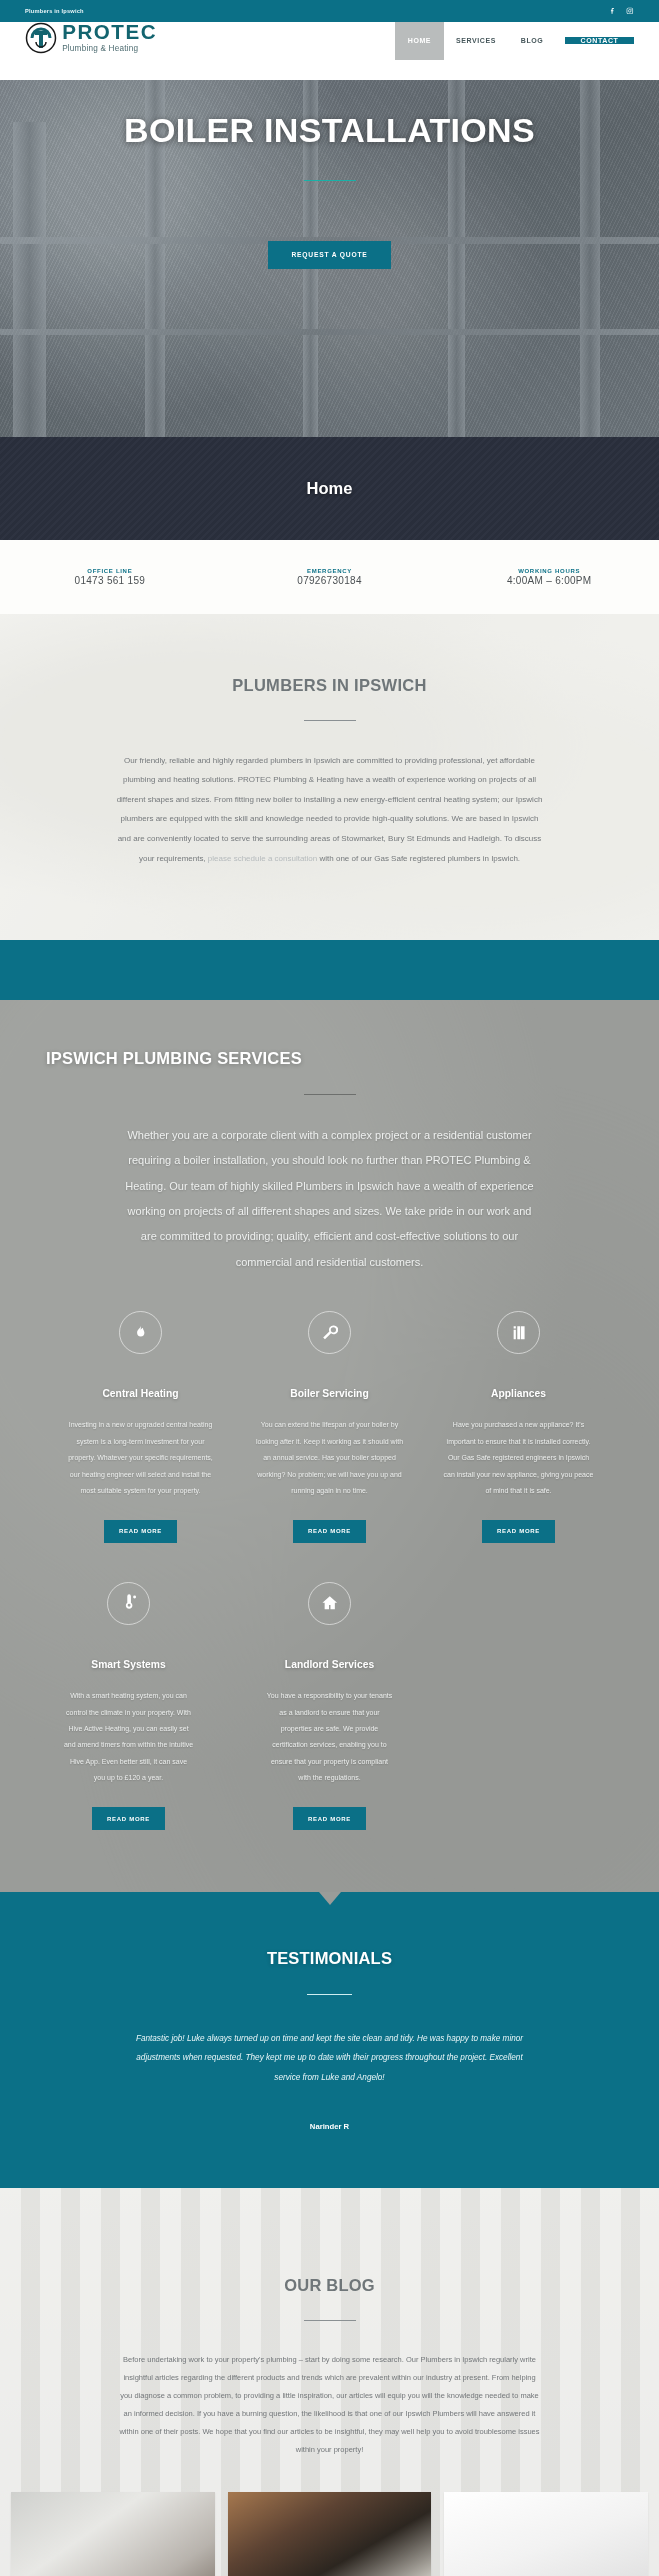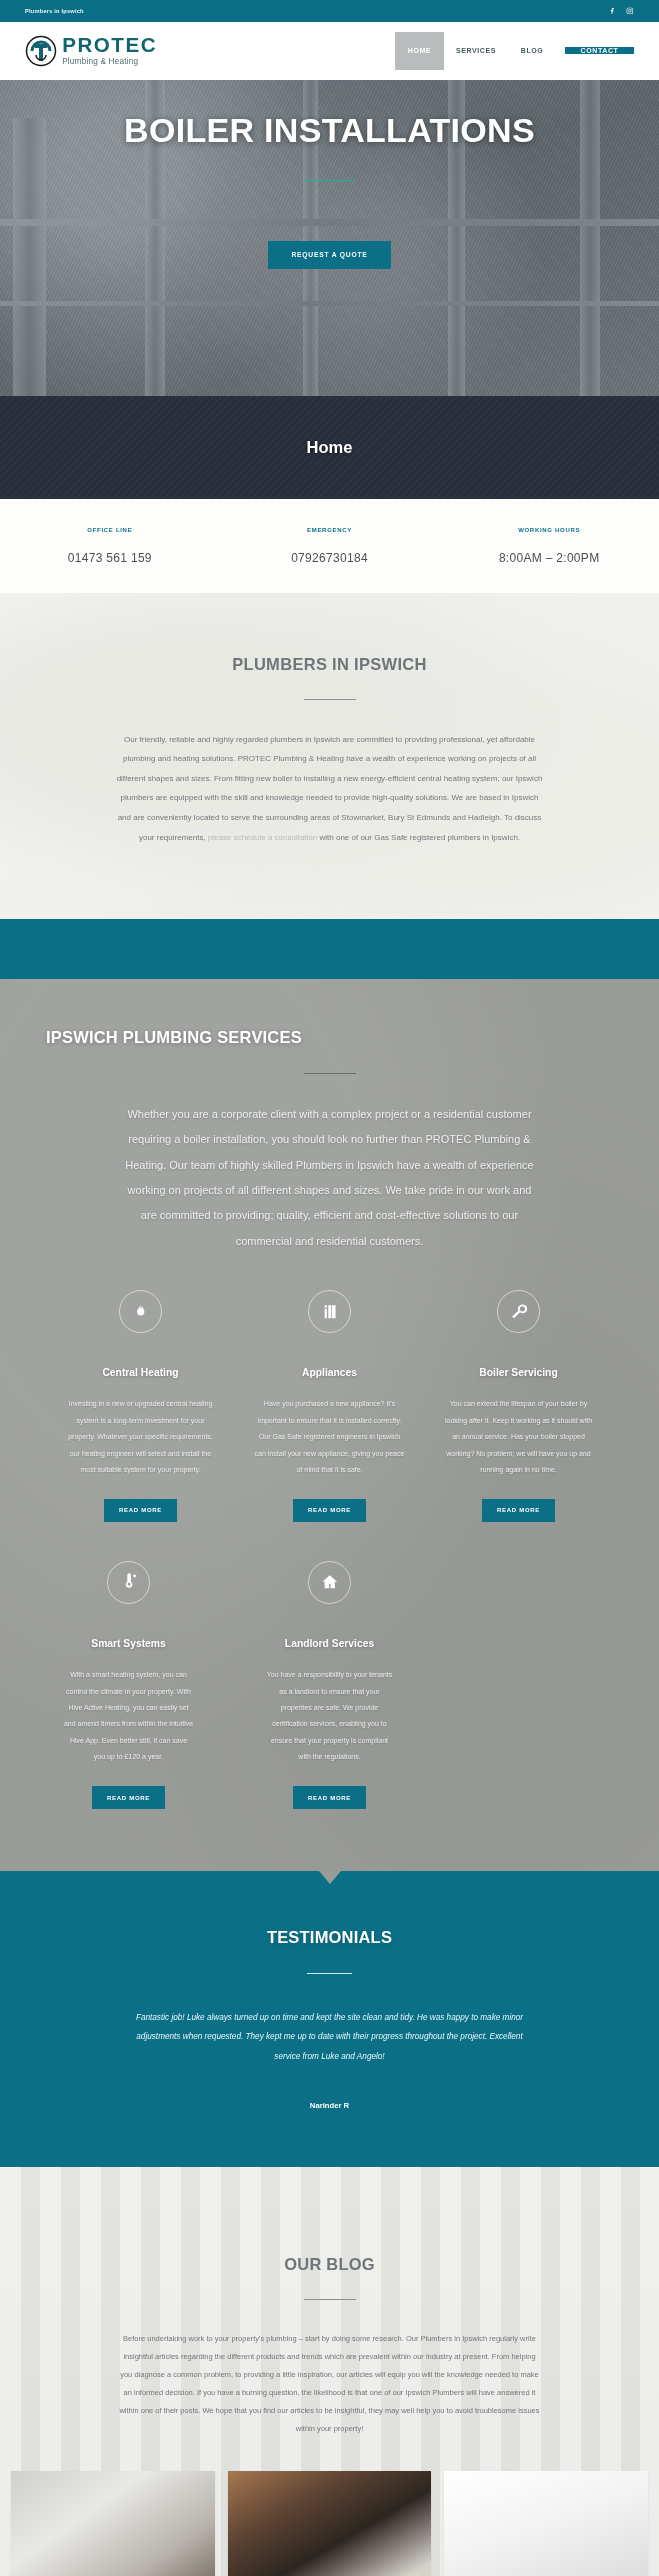--- a/index.html
+++ b/index.html
@@ -30,21 +30,21 @@
   }
   .topbar .socials { margin-left: auto; display: flex; gap: 9.3px; align-items: center; }
   .topbar .socials span { color: #fff; display: inline-flex; }
   .topbar .socials svg { width: 7.7px; height: 7.7px; fill: #ffffff; }
 
   
   .nav {
     background: #fff;
     height: 58px;
     display: flex;
-    align-items: center;
+    align-items: flex-start;
     padding-left: 25px;
     position: relative;
     z-index: 5;
   }
   .brand { display: flex; align-items: center; gap: 5.2px; }
   .brand .mark { width: 32px; height: 32px; position: relative; flex: 0 0 32px; }
   .brand .mark svg { width: 32px; height: 32px; }
   .brand .wordmark { display: flex; flex-direction: column; line-height: 1; }
   .brand .wordmark .t1 {
     font-size: 20.6px; font-weight: 800; letter-spacing: 1.5px;
@@ -60,21 +60,21 @@
     color: #46575b; text-decoration: none; text-transform: uppercase;
   }
   .menu a.active { background: #b9bcbc; color: #ffffff; }
   .menu a.cta {
     background: #0b7087; color: #fff; margin: 15.5px 25px 15.5px 9.3px;
     padding: 0 15.5px;
   }
 
   
   .hero {
-    height: 316px;
+    height: 357px;
     position: relative;
     overflow: hidden;
     background: #5d6468;
     display: flex; flex-direction: column; align-items: center; justify-content: flex-start;
   }
   .hero .bg {
     position: absolute; inset: 0;
     background:
       repeating-linear-gradient(115deg, rgba(255,255,255,.05) 0 1px, rgba(0,0,0,.05) 1px 3.1px),
       radial-gradient(circle at 18% 30%, #8e969b 0 10%, transparent 40%),
@@ -124,21 +124,21 @@
     display: flex;
   }
   .contact-strip .col {
     flex: 1; text-align: center;
   }
   .contact-strip .lbl {
     color: #0b7087; font-size: 6px; font-weight: 800; letter-spacing: 0.7px;
     text-transform: uppercase;
   }
   .contact-strip .val {
-    margin-top: 18px; color: #4a4f52; font-size: 12px; letter-spacing: 0.3px;
+    margin-top: 1px; color: #4a4f52; font-size: 10px; letter-spacing: 0.3px;
   }
 
   
   .intro {
     position: relative; padding: 62px 0 72px; overflow: hidden;
     background: #f2f2ef;
   }
   .intro .bg {
     position: absolute; inset: 0; opacity: .35;
     background:
@@ -325,21 +325,21 @@
     <div class="col">
       <div class="lbl">OFFICE LINE</div>
       <div class="val">01473 561 159</div>
     </div>
     <div class="col">
       <div class="lbl">EMERGENCY</div>
       <div class="val">07926730184</div>
     </div>
     <div class="col">
       <div class="lbl">WORKING HOURS</div>
-      <div class="val">8:00AM – 2:00PM</div>
+      <div class="val">4:00AM – 6:00PM</div>
     </div>
   </div>
 
   <div class="intro">
     <div class="bg"></div>
     <div class="inner">
       <h2>PLUMBERS IN IPSWICH</h2>
       <div class="rule"></div>
       <p><span>Our friendly, reliable and highly regarded plumbers in Ipswich are committed to providing professional, yet affordable plumbing and heating solutions. PROTEC Plumbing &amp; Heating have a wealth of experience working on projects of all different shapes and sizes. From fitting new boiler to installing a new energy-efficient central heating system; our Ipswich plumbers are equipped with the skill and knowledge needed to provide high-quality solutions. We are based in Ipswich and are conveniently located to serve the surrounding areas of Stowmarket, Bury St Edmunds and Hadleigh. To discuss your requirements, </span><a href="#">please schedule a consultation</a><span> with one of our Gas Safe registered plumbers in Ipswich.</span></p>
     </div>
@@ -361,35 +361,35 @@
                 <path d="M12 2c0 4-5 5-5 10a5 5 0 0 0 10 0c0-3-2-4-2-7 0 0-3 1-3 4 0-3-0-5 0-7z"></path>
               </svg>
           </div>
           <h3>Central Heating</h3>
           <p>Investing in a new or upgraded central heating system is a long-term investment for your property. Whatever your specific requirements, our heating engineer will select and install the most suitable system for your property.</p>
           <a href="#" class="btn">READ MORE</a>
         </div>
         <div class="svc">
           <div class="ico">
             <svg viewBox="0 0 24 24">
-                <path d="M5 3h3v3H5zM5 8h3v13H5zM10 3h4v18h-4zM15 3h5v18h-5z"></path>
+                <path d="M17 2a6 6 0 0 0-5.6 8.2L3 18.6 5.4 21l8.4-8.4A6 6 0 1 0 17 2zm0 2.4a3.6 3.6 0 1 1 0 7.2 3.6 3.6 0 0 1 0-7.2z"></path>
               </svg>
           </div>
-          <h3>Appliances</h3>
-          <p>Have you purchased a new appliance? It's important to ensure that it is installed correctly. Our Gas Safe registered engineers in Ipswich can install your new appliance, giving you peace of mind that it is safe.</p>
+          <h3>Boiler Servicing</h3>
+          <p>You can extend the lifespan of your boiler by looking after it. Keep it working as it should with an annual service. Has your boiler stopped working? No problem; we will have you up and running again in no time.</p>
           <a href="#" class="btn">READ MORE</a>
         </div>
         <div class="svc">
           <div class="ico">
             <svg viewBox="0 0 24 24">
-                <path d="M17 2a6 6 0 0 0-5.6 8.2L3 18.6 5.4 21l8.4-8.4A6 6 0 1 0 17 2zm0 2.4a3.6 3.6 0 1 1 0 7.2 3.6 3.6 0 0 1 0-7.2z"></path>
+                <path d="M5 3h3v3H5zM5 8h3v13H5zM10 3h4v18h-4zM15 3h5v18h-5z"></path>
               </svg>
           </div>
-          <h3>Boiler Servicing</h3>
-          <p>You can extend the lifespan of your boiler by looking after it. Keep it working as it should with an annual service. Has your boiler stopped working? No problem; we will have you up and running again in no time.</p>
+          <h3>Appliances</h3>
+          <p>Have you purchased a new appliance? It's important to ensure that it is installed correctly. Our Gas Safe registered engineers in Ipswich can install your new appliance, giving you peace of mind that it is safe.</p>
           <a href="#" class="btn">READ MORE</a>
         </div>
       </div>
 
       <div class="svc-row row2">
         <div class="svc">
           <div class="ico">
             <svg viewBox="0 0 24 24">
                 <path d="M10 3a2.5 2.5 0 0 1 5 0v9a4.5 4.5 0 1 1-5 0V3zm2.5 10.5a2 2 0 1 0 0 4 2 2 0 0 0 0-4z"></path>
                 <circle cx="20" cy="4" r="2"></circle>

